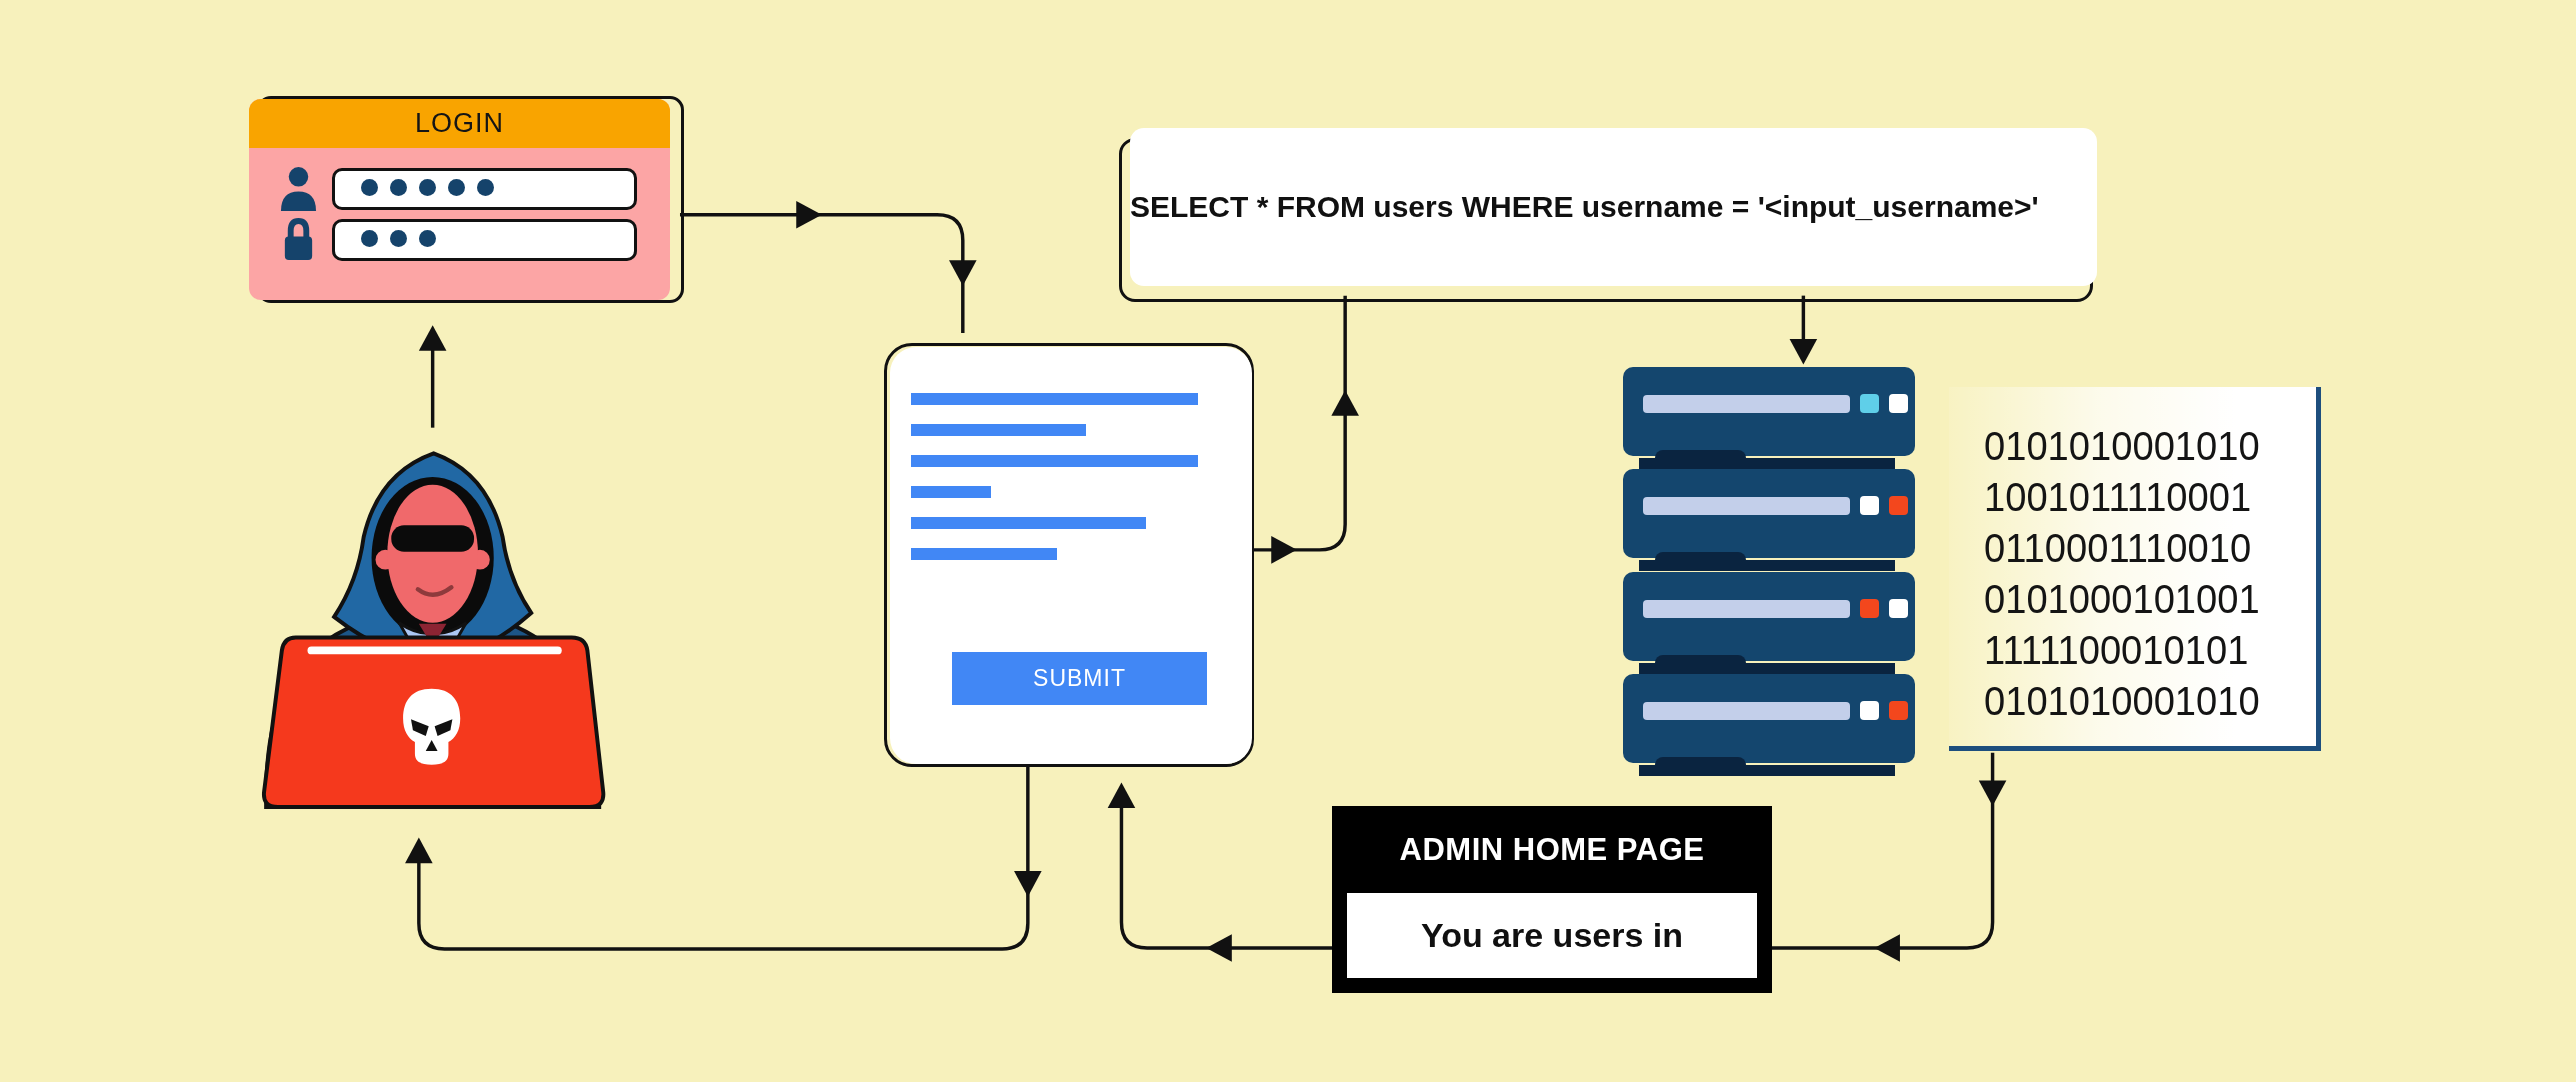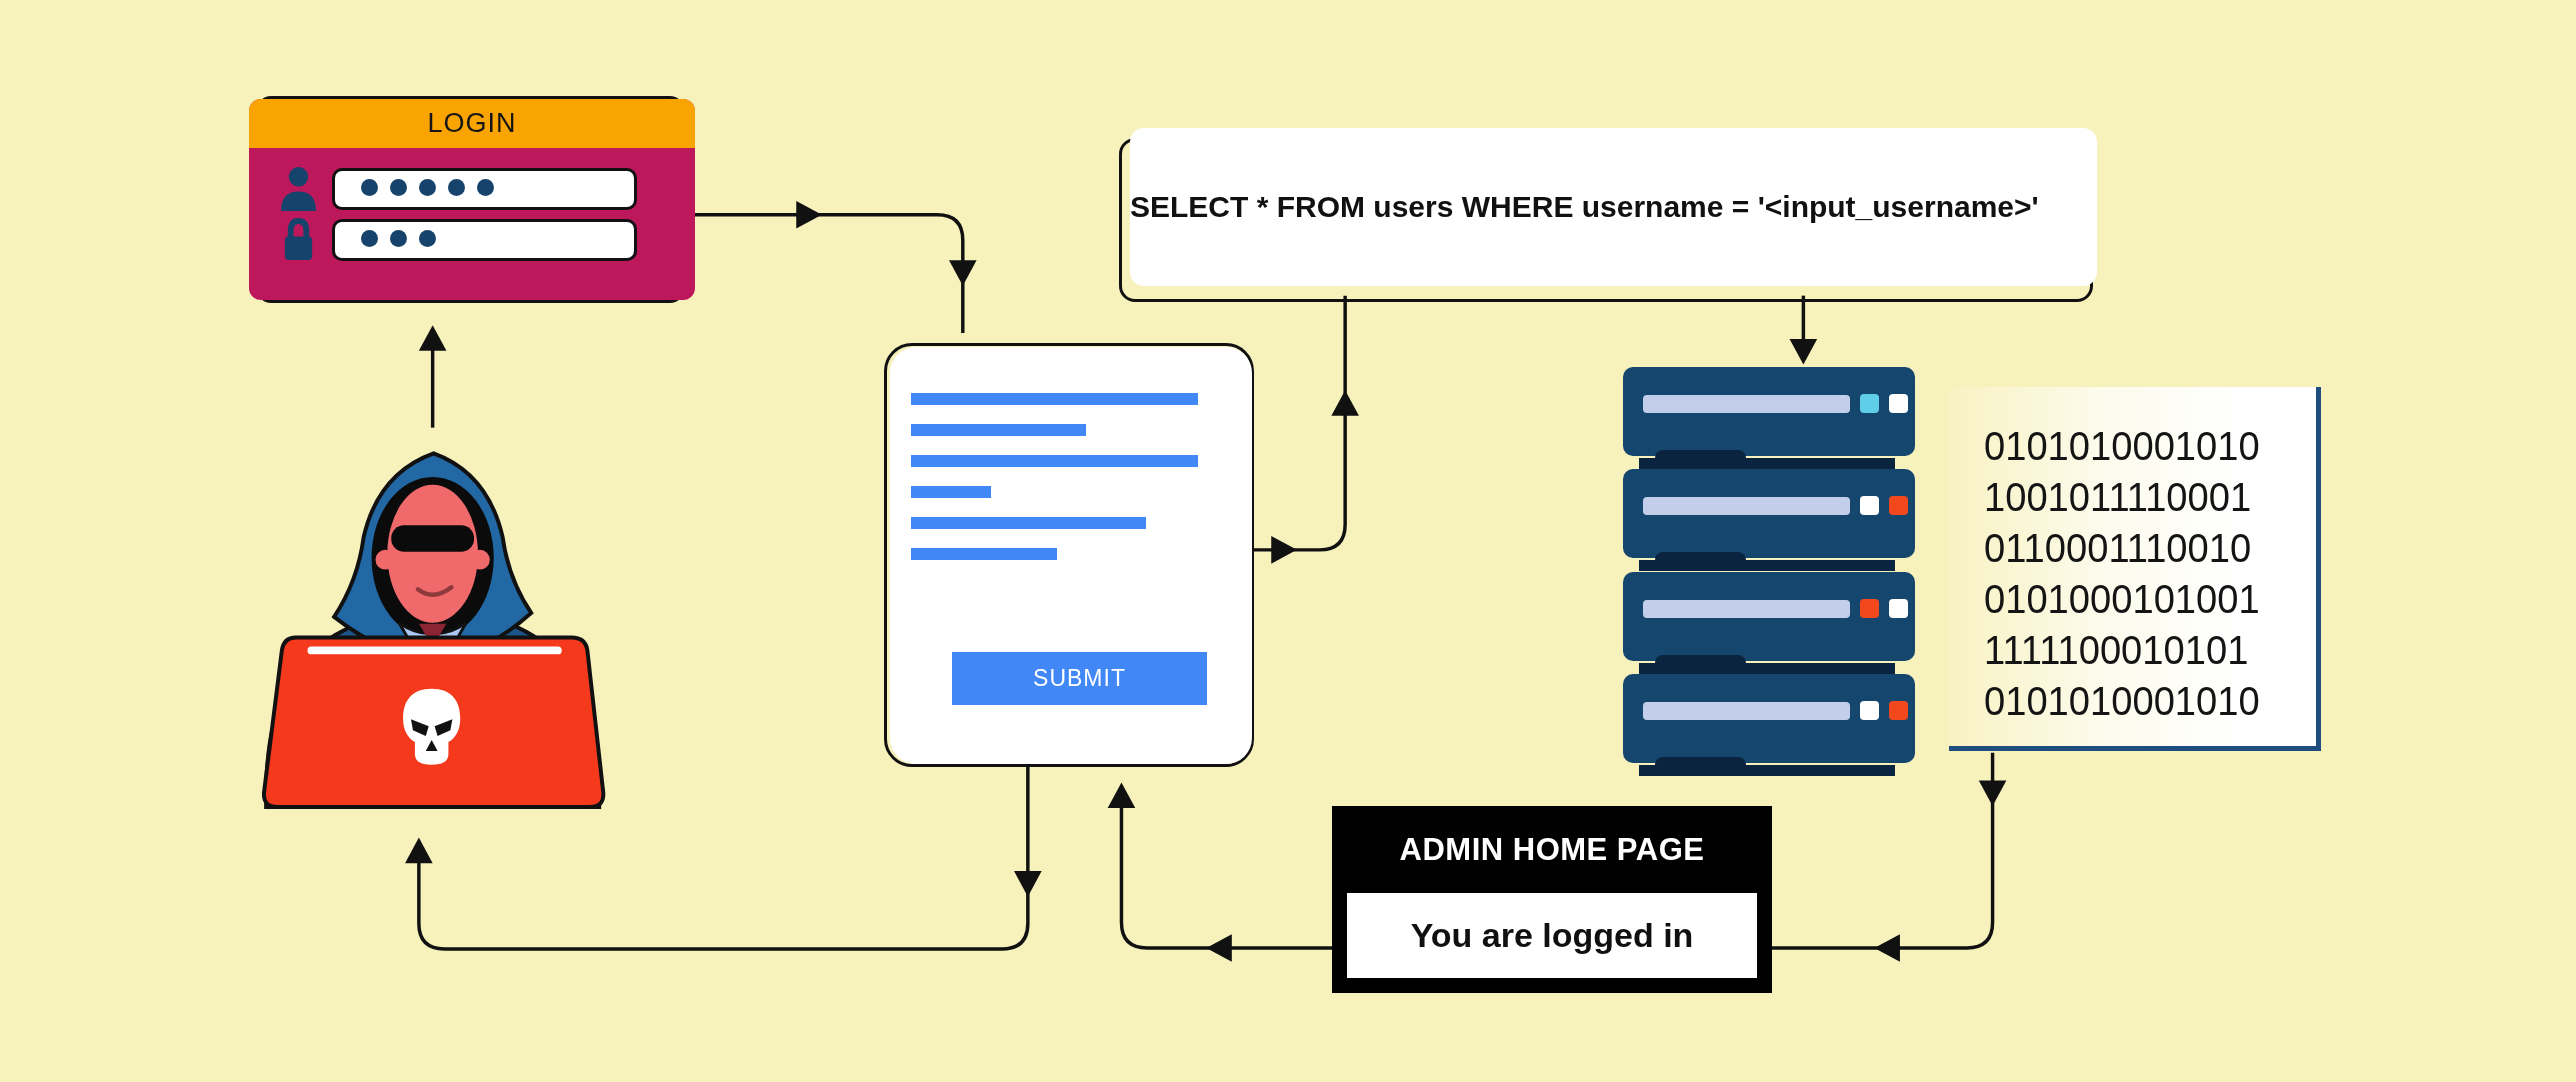--- a/index.html
+++ b/index.html
@@ -6,21 +6,21 @@
   body{font-family:"Liberation Sans",sans-serif;}
   .stage{position:relative;width:2576px;height:1082px;background:#F7F1BC;overflow:hidden;}
   .abs{position:absolute;}
   svg{display:block;}
 
   
   .sketch{position:absolute;border:3px solid #111;background:transparent;}
 
   
   .login-outline{left:257px;top:96px;width:421px;height:201px;border-radius:14px;}
-  .login-card{left:249px;top:99px;width:421px;height:201px;background:#be185d;border-radius:12px;padding-left:25px;}
+  .login-card{left:249px;top:99px;width:421px;height:201px;background:#fca5a5;border-radius:12px;}
   .login-header{position:absolute;left:0;top:0;right:0;height:49px;background:#F9A400;
     border-radius:12px 12px 0 0;display:flex;align-items:center;justify-content:center;
     font-size:27px;letter-spacing:1px;color:#151515;}
   .login-row-icon{position:absolute;left:30px;width:39px;height:45px;}
   .login-input{position:absolute;left:83px;width:305px;height:42px;border:3px solid #111;
     border-radius:10px;background:#fff;display:flex;align-items:center;padding-left:26px;box-sizing:border-box;}
   .dot{width:17px;height:17px;border-radius:50%;background:#15436B;margin-right:12px;display:inline-block;}
 
   
   .form-outline{left:884px;top:343px;width:364px;height:418px;border-radius:28px;}
@@ -198,17 +198,17 @@
         <div class="binary-row">1001011110001</div>
         <div class="binary-row">0110001110010</div>
         <div class="binary-row">0101000101001</div>
         <div class="binary-row">1111100010101</div>
         <div class="binary-row">0101010001010</div>
       </div>
   </div>
 
   <div class="abs admin-box z3">
     <div class="admin-header">ADMIN HOME PAGE</div>
-    <div class="admin-body">You are logged in</div>
+    <div class="admin-body">You are users in</div>
   </div>
 
 </div>
 
 
 </body></html>

